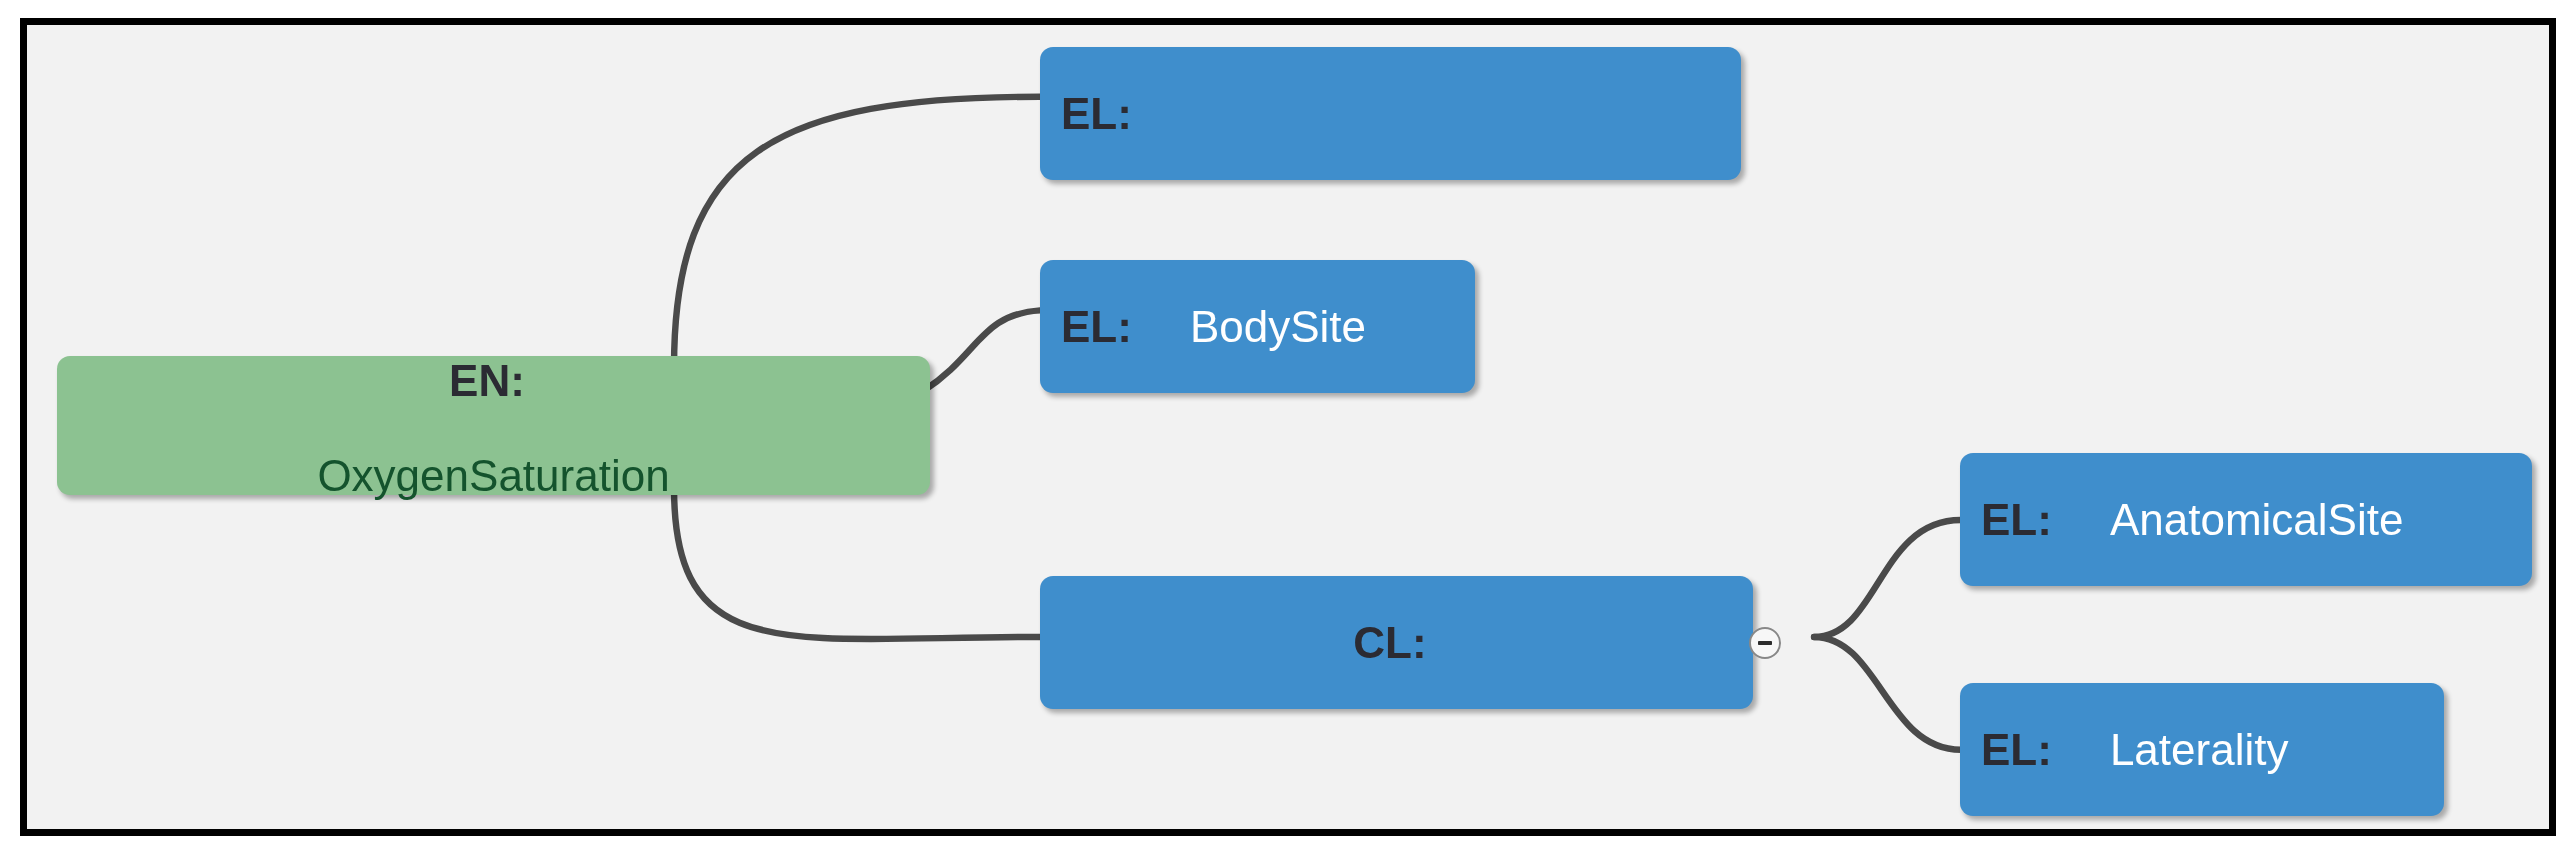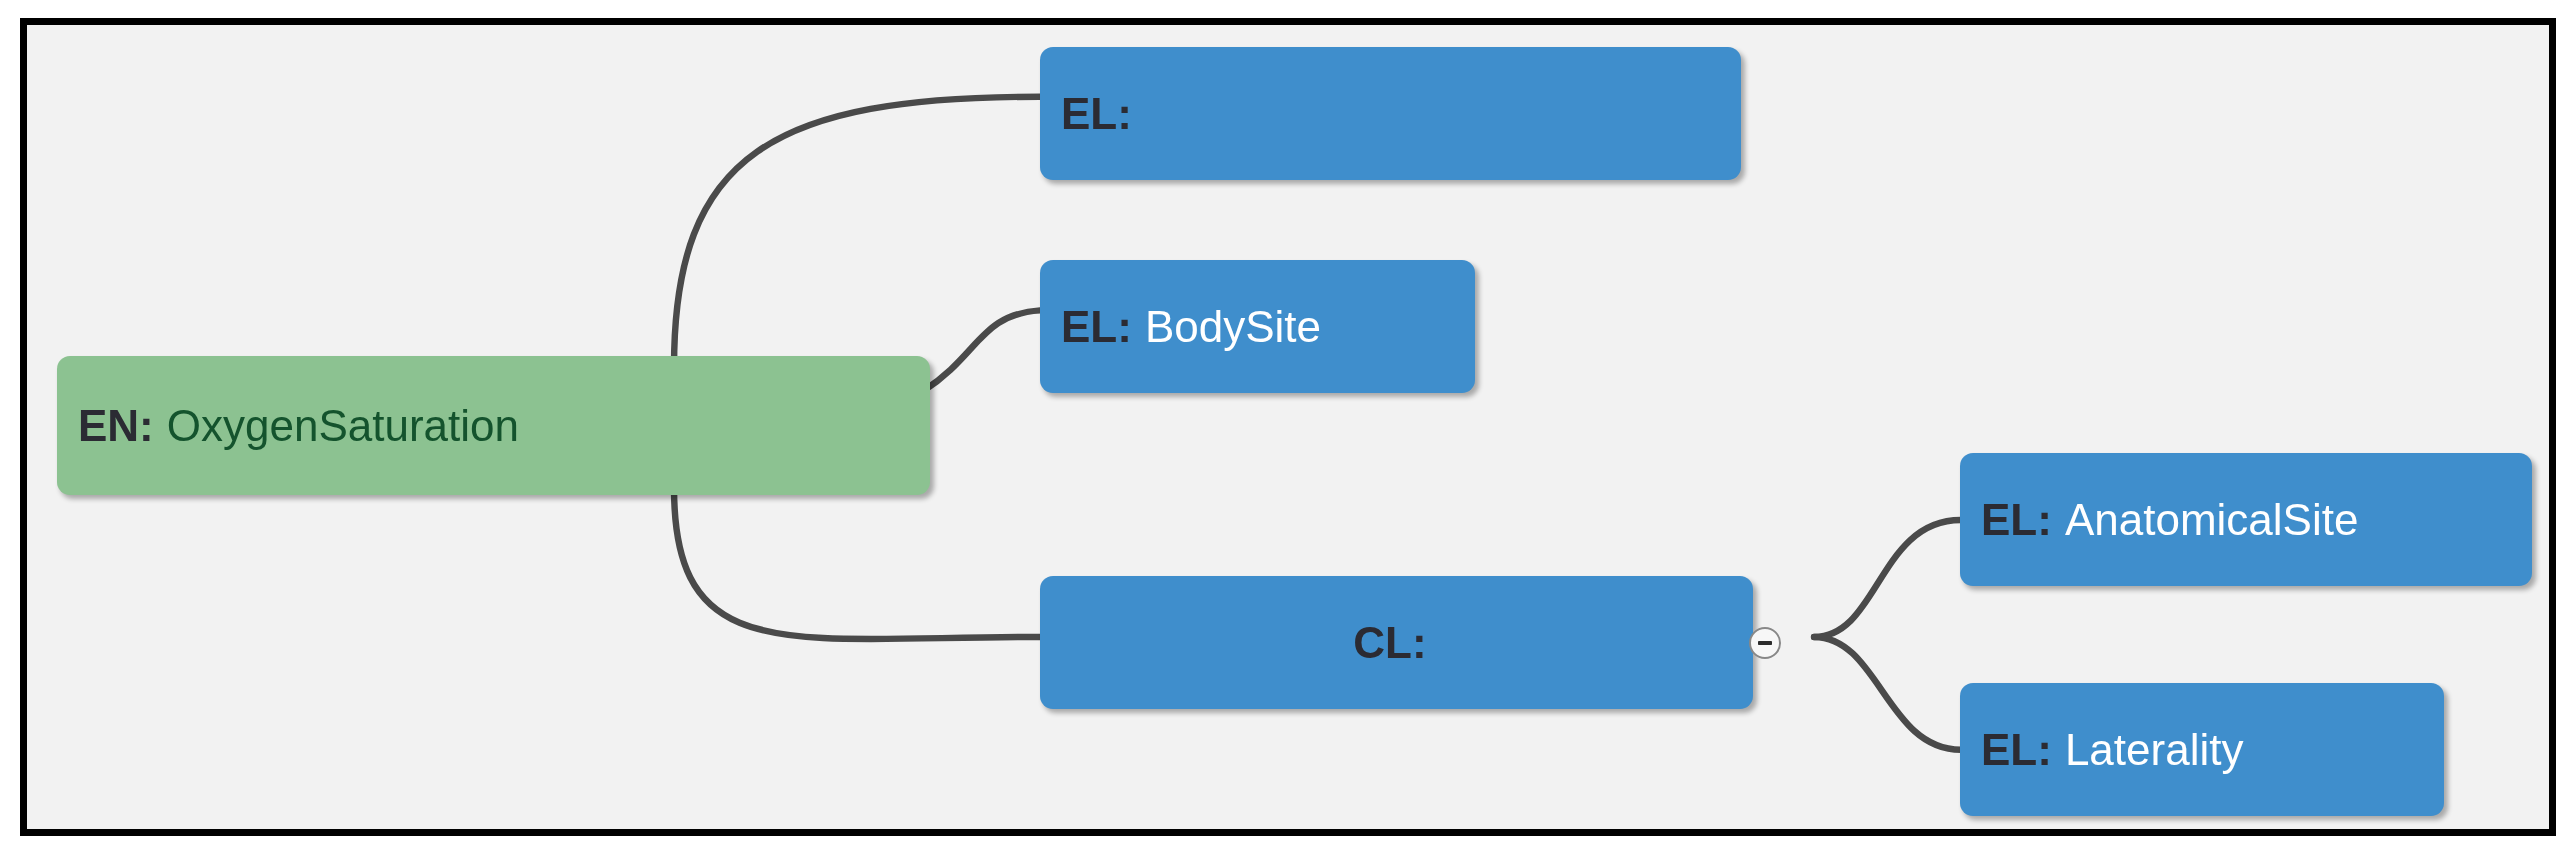--- a/index.html
+++ b/index.html
@@ -46,20 +46,21 @@
   .node {
     position: absolute;
     box-sizing: border-box;
     display: flex;
     align-items: center;
     border-radius: 13px;
     padding: 0 21px;
     white-space: nowrap;
     box-shadow: 3.2px 4px 4.8px rgba(0,0,0,0.30);
     letter-spacing: 0px;
+    gap: 45px;
   }
   .node .prefix {
     font-weight: bold;
     color: #2b2b33;
     font-size: 44px;
     margin-right: 13px;
   }
   .node .name {
     color: #ffffff;
     font-size: 44px;
@@ -106,21 +107,21 @@
     <svg id="edges" viewBox="0 0 3195 1063" preserveAspectRatio="none" style="left:-27.4px; top:-25px;">
       <g fill="none" stroke="#4a4a4a" stroke-width="8" stroke-linecap="round">
         <path d="M 836 455 C 836 190 960 120 1290 120"></path>
         <path d="M 1145 485 C 1215 440 1215 390 1290 385"></path>
         <path d="M 836 605 C 836 830 980 790 1290 790"></path>
         <path d="M 2250 790 C 2330 790 2330 645 2432 645"></path>
         <path d="M 2250 790 C 2330 790 2340 930 2432 930"></path>
       </g>
     </svg>
 
-    <div class="node root" style="left:30px; top:331px; width:873px; height:139px;">
+    <div class="node root" style="left:30px; top:331px; width:873px; height:139px;flex-direction:column;">
       <span class="prefix">EN:</span>
       <span class="name">OxygenSaturation</span>
     </div>
 
     <div class="node child" style="left:1013px; top:22px; width:701px; height:133px;">
       <span class="prefix">EL:</span>
     </div>
 
     <div class="node child" style="left:1013px; top:235px; width:435px; height:133px;">
       <span class="prefix">EL:</span>

